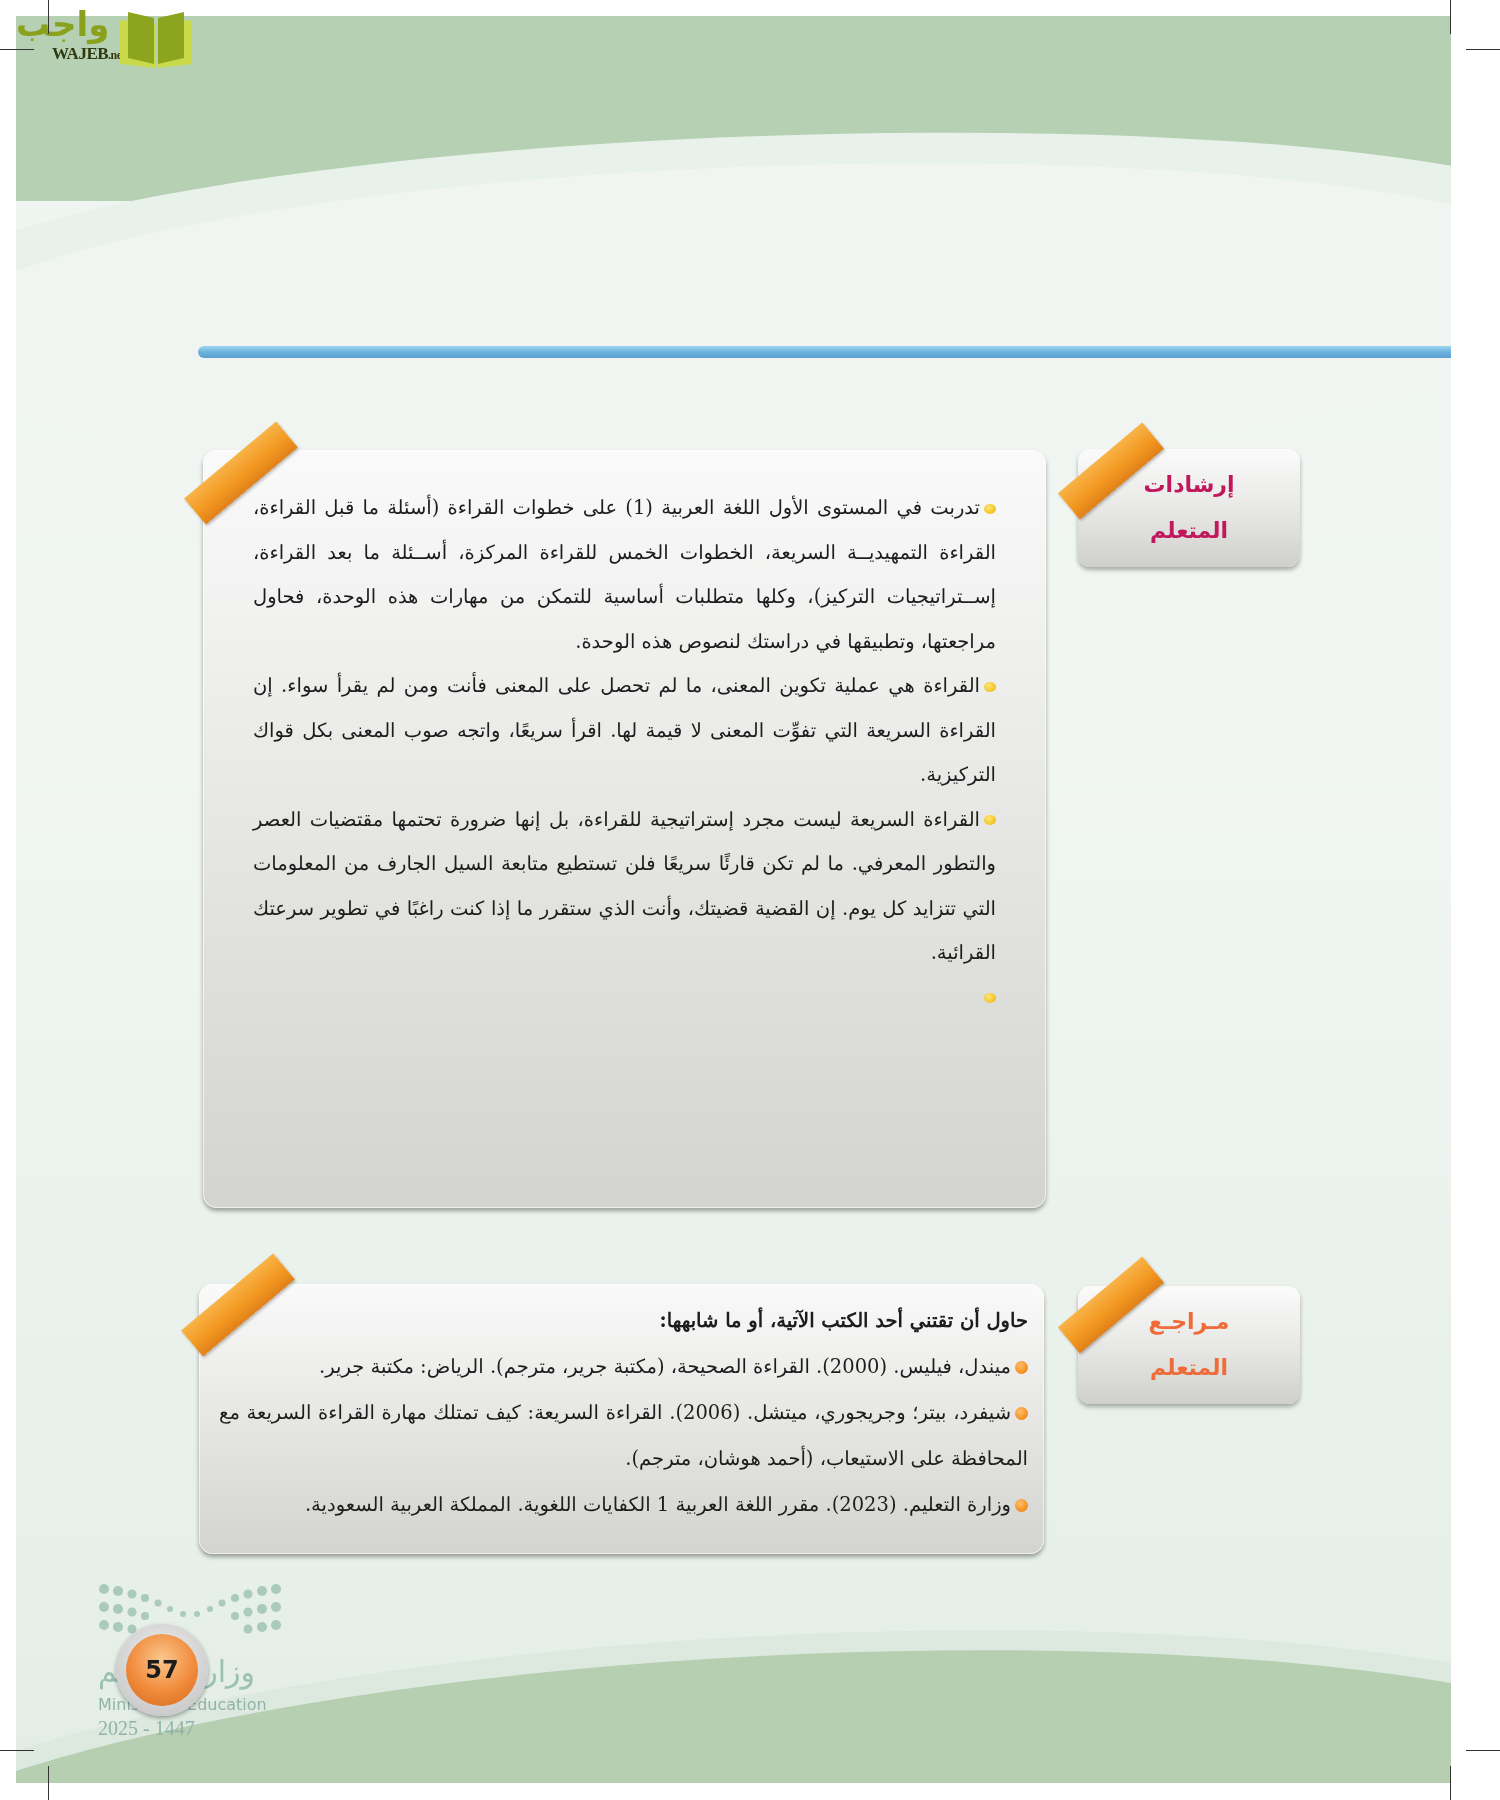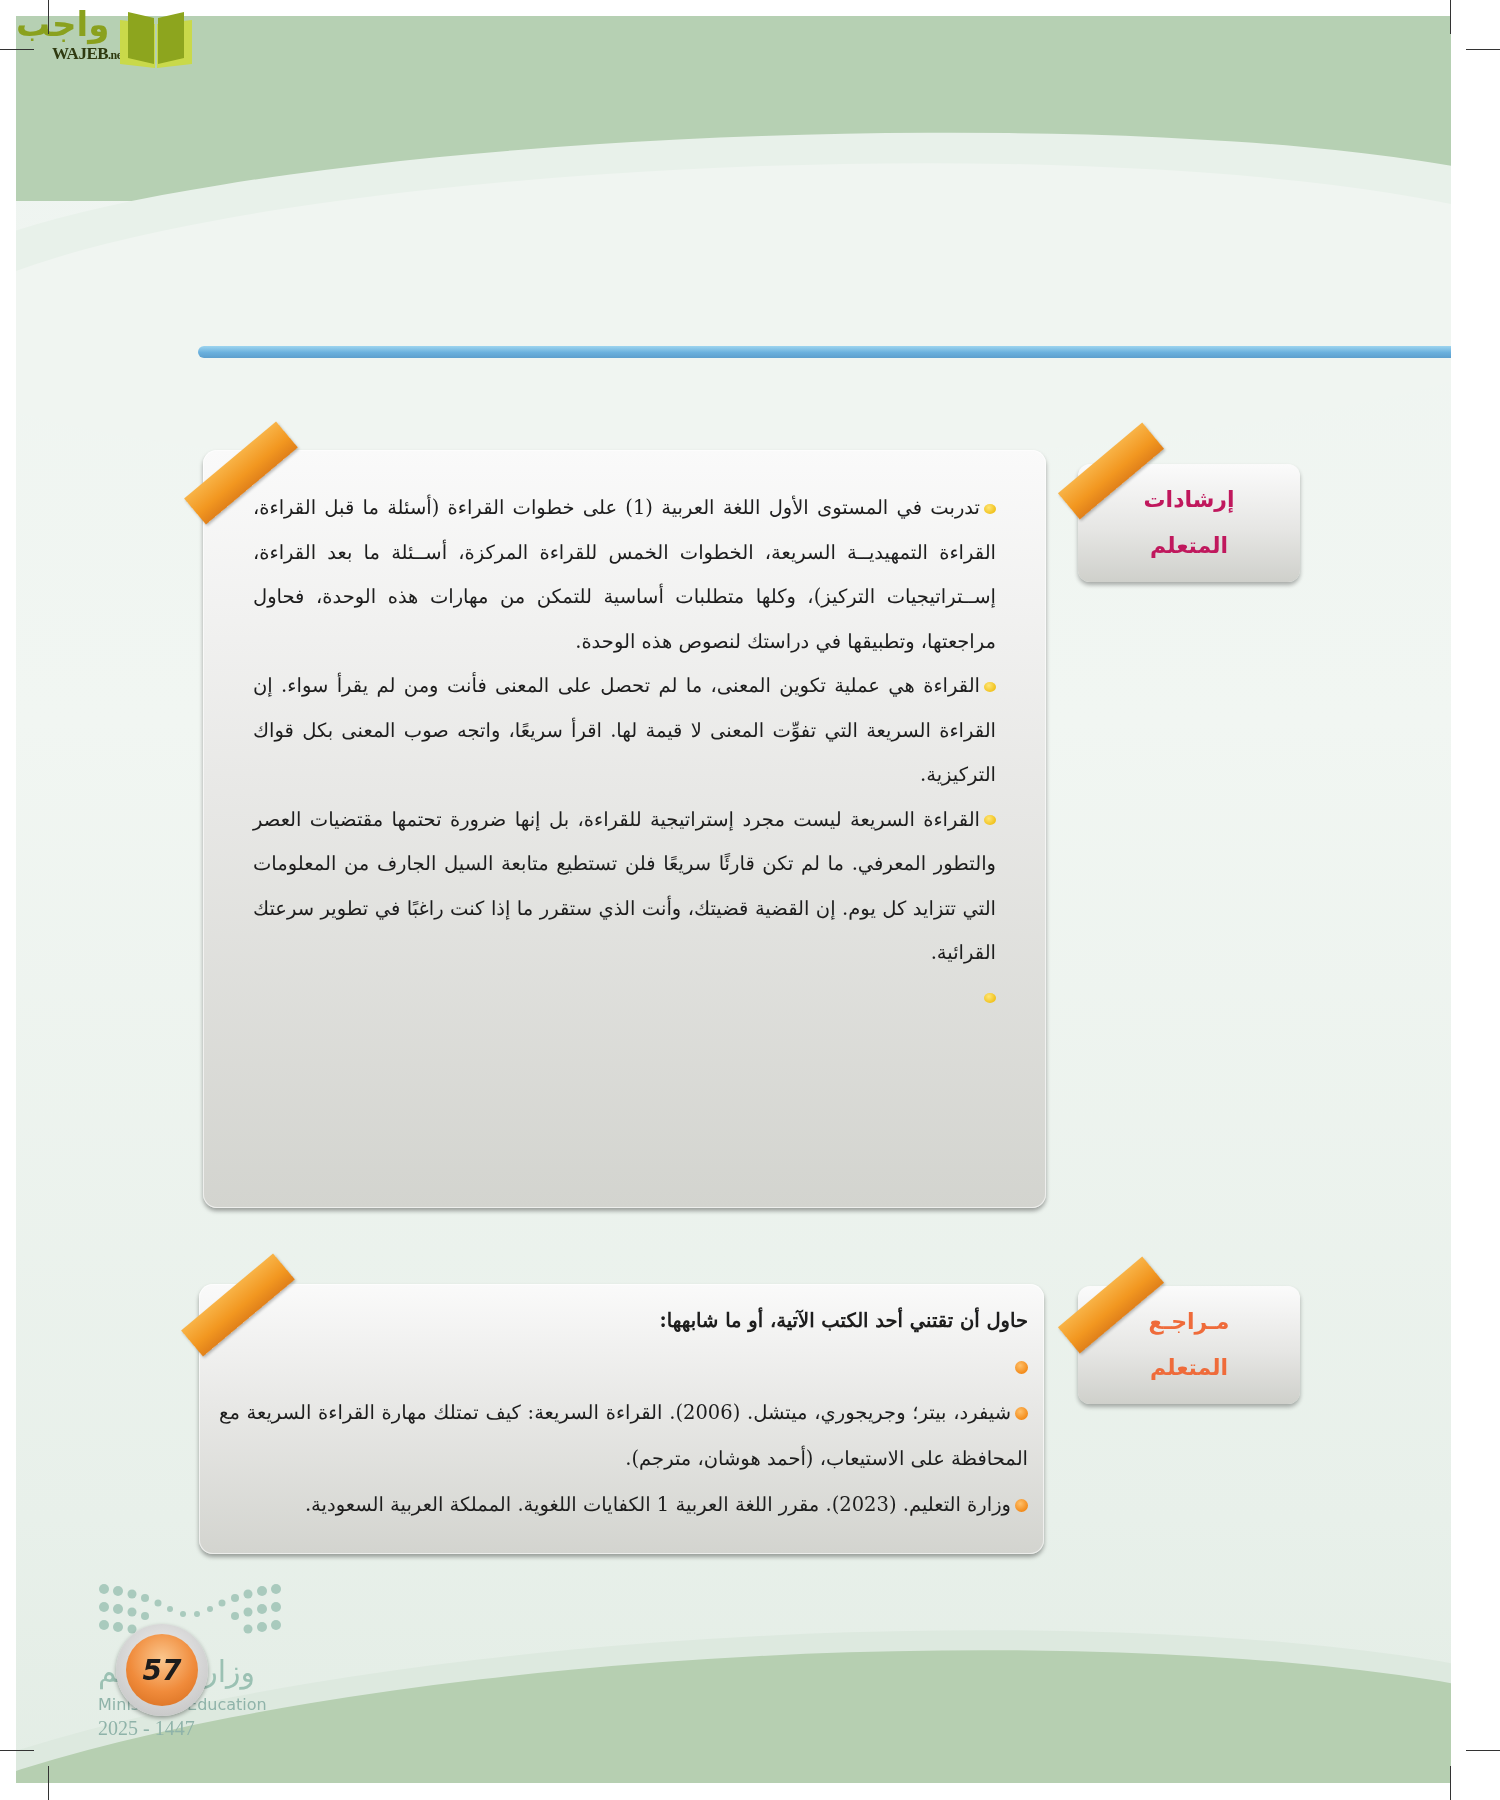--- a/index.html
+++ b/index.html
@@ -96,40 +96,40 @@
   
   .label-box {
     position: absolute; width: 222px; height: 118px;
     background: linear-gradient(180deg, #fbfbfb 0%, #e6e6e4 55%, #cfd0cb 100%);
     border-radius: 12px;
     box-shadow: 0 3px 4px rgba(0,0,0,0.3);
     display: flex; flex-direction: column; align-items: center; justify-content: center;
     direction: rtl;
     font-family: "DejaVu Sans", sans-serif; font-weight: bold; font-size: 22px; line-height: 46px;
   }
-  .label-guidance { left: 1062px; top: 448px; color: #c0185d; }
+  .label-guidance { left: 1062px; top: 433px; color: #c0185d; }
   .label-refs { left: 1062px; top: 1270px; color: #ef6b3a; }
 
   
   .ministry { position: absolute; left: 82px; top: 1565px; width: 200px; height: 160px; }
   .ministry .dots { position: absolute; left: 0; top: 0; width: 185px; height: 60px; }
   .ministry .ar { position: absolute; left: 0; top: 73px; font-size: 30px; color: #9bc1b3; font-family: "DejaVu Sans", sans-serif; direction: rtl; }
   .ministry .en { position: absolute; left: 0; top: 114px; font-size: 16px; color: #8fb3a9; font-family: "DejaVu Sans", sans-serif; }
   .ministry .yr { position: absolute; left: 0; top: 136px; font-size: 20px; color: #8fb3a9; font-family: Liberation Serif, serif; }
   .page-num {
     position: absolute; left: 100px; top: 1608px; width: 92px; height: 92px; border-radius: 50%;
     background: radial-gradient(circle at 50% 40%, #f3f3f3, #c8c8c8 80%);
     box-shadow: 0 2px 4px rgba(0,0,0,0.35);
     display: flex; align-items: center; justify-content: center;
   }
   .page-num .inner {
     width: 72px; height: 72px; border-radius: 50%;
     background: radial-gradient(circle at 50% 35%, #fbc78e 0%, #f08b3b 55%, #d36a1b 100%);
     display: flex; align-items: center; justify-content: center;
-    font-family: "DejaVu Sans", sans-serif; font-weight: bold; font-size: 28px; color: #1c1c1c; font-style: italic;
+    font-family: "DejaVu Sans", sans-serif; font-weight: bold; font-size: 24px; color: #1c1c1c;
   }
 
   
   .center-wm { position: absolute; left: 480px; top: 800px; width: 520px; height: 180px; opacity: 0.55; pointer-events: none; }
   .center-wm .ar { position: absolute; left: 40px; top: 0px; font-size: 120px; font-weight: bold; color: #b9c06b; font-family: "DejaVu Sans", sans-serif; }
   .center-wm .en { position: absolute; left: 30px; top: 110px; font-size: 48px; font-weight: bold; color: #9ea28a; font-family: "DejaVu Sans", sans-serif; }
   .center-wm .en small { font-size: 34px; }
   .center-wm .book { position: absolute; left: 295px; top: 0; width: 225px; height: 175px; }
 </style>
 </head>
@@ -167,21 +167,21 @@
 
   <div class="label-box label-guidance">
     <span>إرشادات</span>
     <span>المتعلم</span>
   </div>
   <div class="ribbon" style="left:1040px; top:438px; width:110px;"></div>
 
   <div class="card card-refs">
     <div class="refs-intro">حاول أن تقتني أحد الكتب الآتية، أو ما شابهها:</div>
     <ul class="bullet-list refs-list">
-      <li><span class="dot dot-orange"></span></li>
+      <li><span class="dot dot-orange"></span><span>ميندل، فيليس. (2000). القراءة الصحيحة، (مكتبة جرير، مترجم). الرياض: مكتبة جرير.</span></li>
       <li><span class="dot dot-orange"></span><span>شيفرد، بيتر؛ وجريجوري، ميتشل. (2006). القراءة السريعة: كيف تمتلك مهارة القراءة السريعة مع المحافظة على الاستيعاب، (أحمد هوشان، مترجم).</span></li>
       <li><span class="dot dot-orange"></span><span>وزارة التعليم. (2023). مقرر اللغة العربية 1 الكفايات اللغوية. المملكة العربية السعودية.</span></li>
     </ul>
   </div>
   <div class="ribbon" style="left:162px; top:1272px;"></div>
 
   <div class="label-box label-refs">
     <span>مـراجـع</span>
     <span>المتعلم</span>
   </div>

